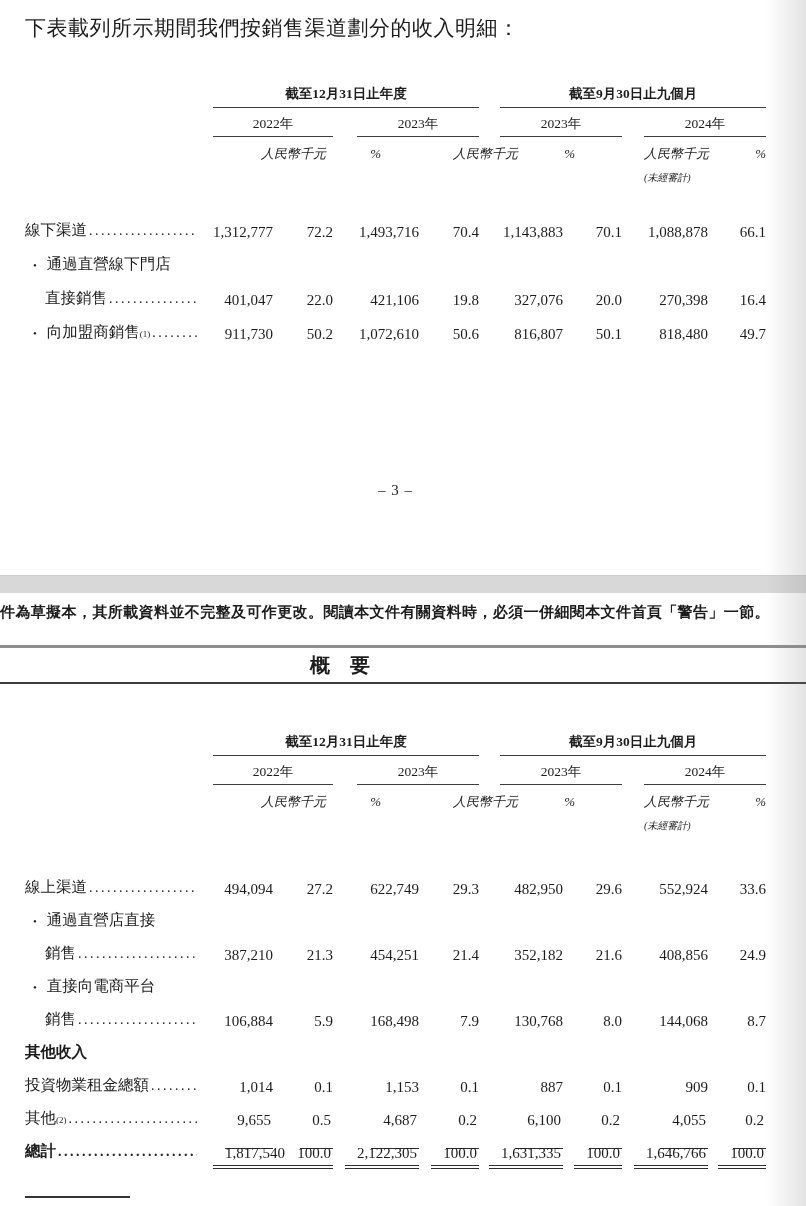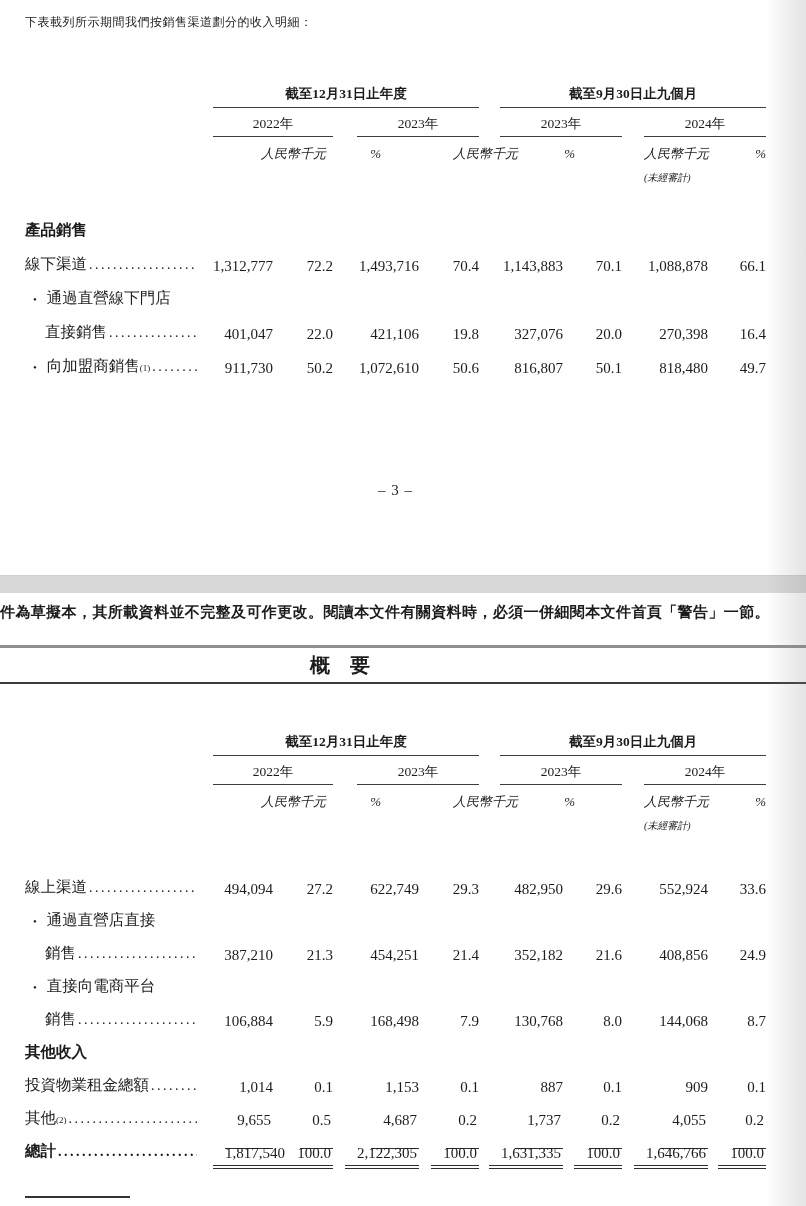--- a/index.html
+++ b/index.html
@@ -7,21 +7,21 @@
   body {
     position:relative; overflow:hidden; background:#ffffff;
     font-family:"Liberation Serif","DejaVu Serif",serif;
     color:#1c1c1c;
   }
   .edge-shade {
     position:absolute; top:0; right:0; width:40px; height:1206px;
     background:linear-gradient(to right, rgba(130,130,130,0), rgba(130,130,130,0.22));
     pointer-events:none; z-index:5;
   }
-  .intro { position:absolute; left:25px; top:14px; font-size:12px; letter-spacing:0.5px; }
+  .intro { position:absolute; left:25px; top:14px; font-size:21px; letter-spacing:0.5px; }
 
   
   .fintable { position:absolute; left:25px; width:741px; }
   #t1 { top:85px; }
   #t2 { top:733px; }
 
   .grow { display:grid; grid-template-columns:188px 266px 287px; }
   .gin  { border-bottom:1.5px solid #3d3d3d; padding-bottom:4px;
           text-align:center; font-weight:bold; font-size:13.5px; }
   .yrow { display:grid; grid-template-columns:188px 120px 146px 143px 144px; margin-top:7px; }
@@ -130,23 +130,20 @@
               <span class="unit">人民幣千元</span>
               <span class="pct">%</span>
             </div>
             <div class="uaud">(未經審計)</div>
           </div>
         </div>
     </div>
 
     <div class="tbody1">
       <div class="trow">
-        <div class="lab full sect">產品銷售</div>
-      </div>
-      <div class="trow">
         <div class="lab">
             <span>線下渠道</span>
             <span class="dots">......................................................</span>
           </div>
         <div class="num">1,312,777</div>
         <div class="num">72.2</div>
         <div class="num">1,493,716</div>
         <div class="num">70.4</div>
         <div class="num">1,143,883</div>
         <div class="num">70.1</div>
@@ -345,21 +342,21 @@
       <div class="trow">
         <div class="lab">
             <span>其他</span>
             <sup class="fn">(2)</sup>
             <span class="dots">......................................................</span>
           </div>
         <div class="num u1"><span>9,655</span></div>
         <div class="num u1"><span>0.5</span></div>
         <div class="num u1"><span>4,687</span></div>
         <div class="num u1"><span>0.2</span></div>
-        <div class="num u1"><span>1,737</span></div>
+        <div class="num u1"><span>6,100</span></div>
         <div class="num u1"><span>0.2</span></div>
         <div class="num u1"><span>4,055</span></div>
         <div class="num u1"><span>0.2</span></div>
       </div>
       <div class="trow tall">
         <div class="lab sect">
             <span>總計</span>
             <span class="dots">......................................................</span>
           </div>
         <div class="num u2"><span>1,817,540</span></div>

